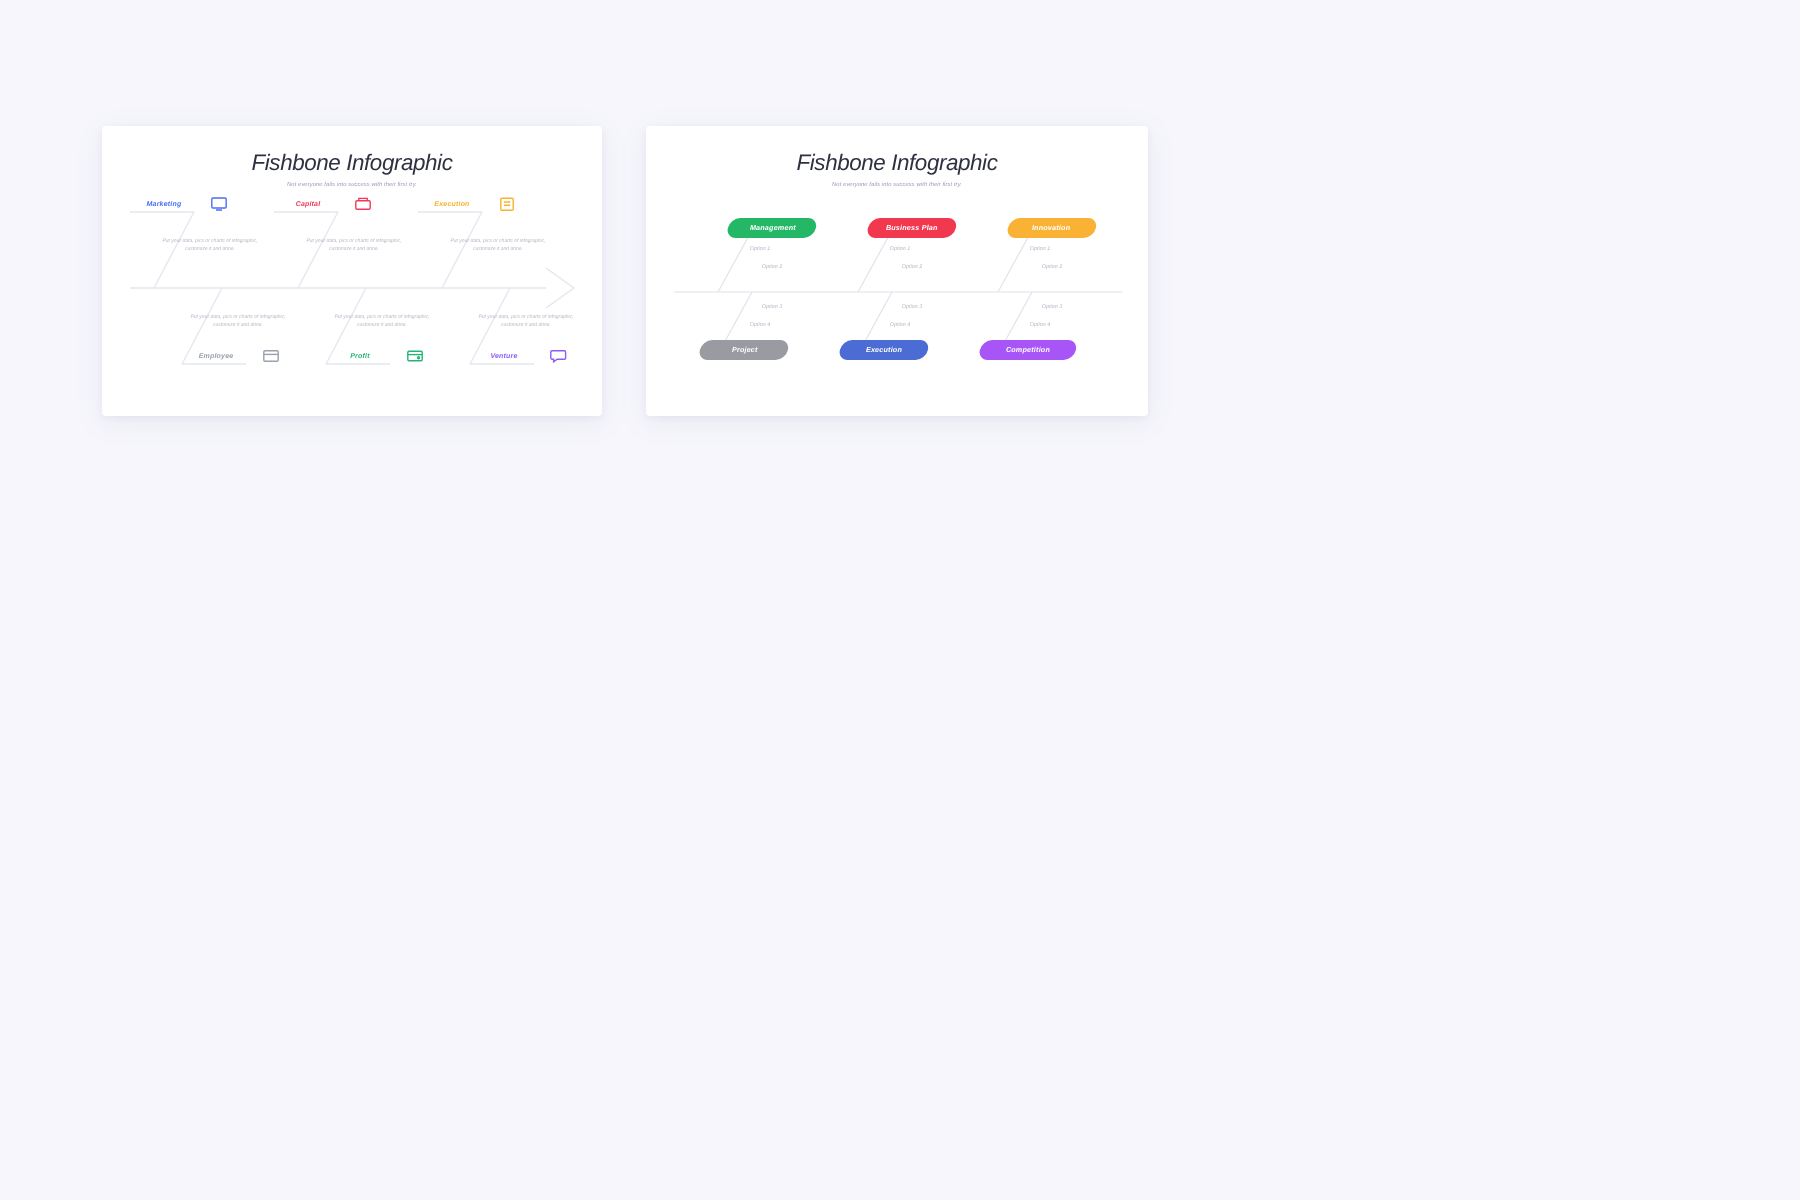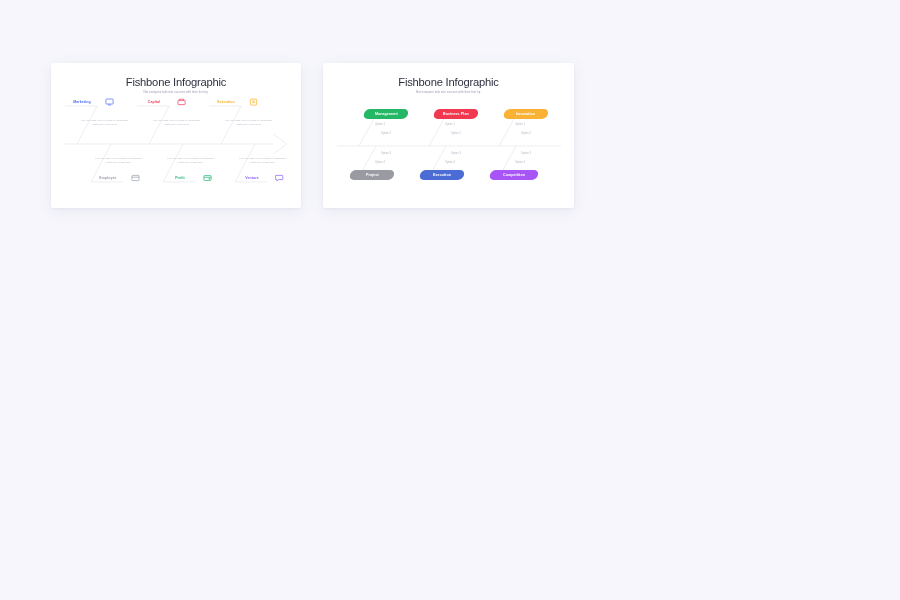--- a/index.html
+++ b/index.html
@@ -11,20 +11,21 @@
     height: 600px;
     background: #f6f6fc;
     font-family: "Liberation Sans", sans-serif;
     overflow: hidden;
   }
 
   .stage {
     position: relative;
     width: 900px;
     height: 455px;
+    font-style: italic;
   }
 
   
   .slide {
     position: absolute;
     background: #ffffff;
     border-radius: 2px;
     box-shadow: 0 3px 14px rgba(120,120,160,0.10), 0 1px 3px rgba(120,120,160,0.07);
     overflow: hidden;
   }

